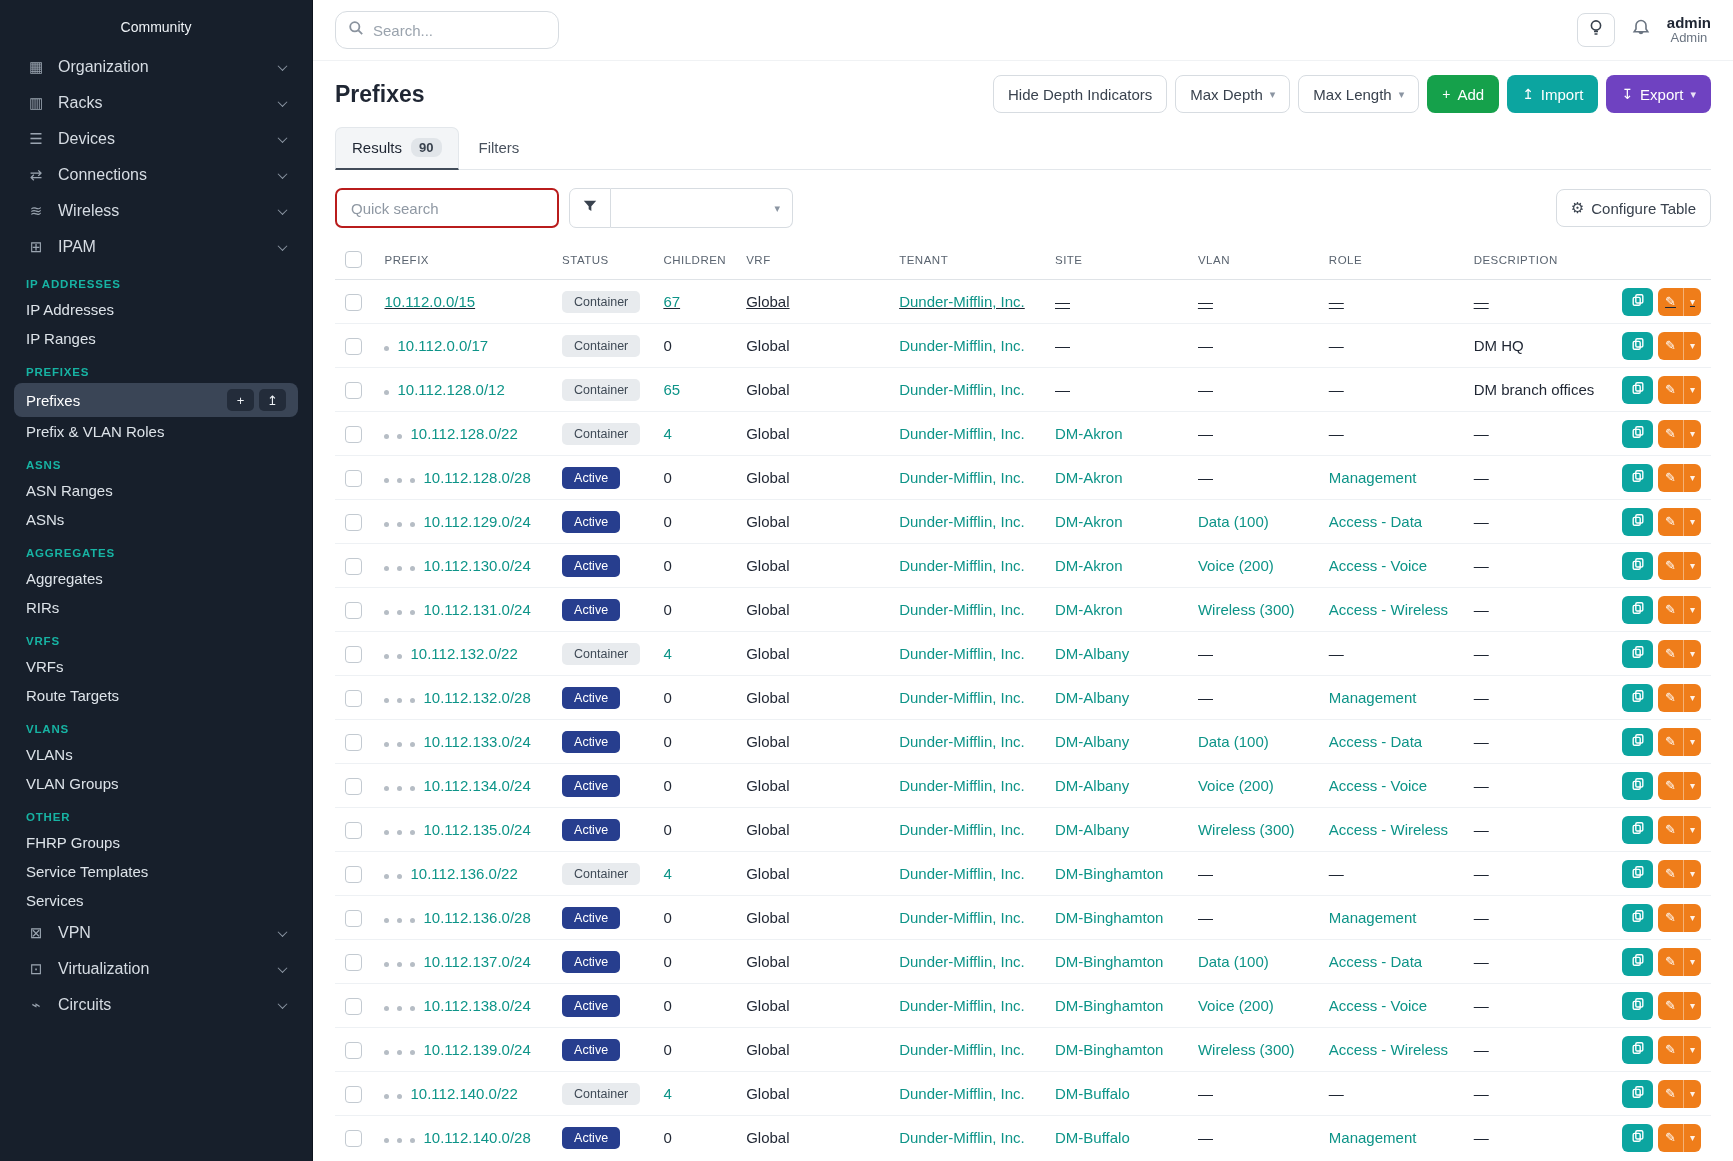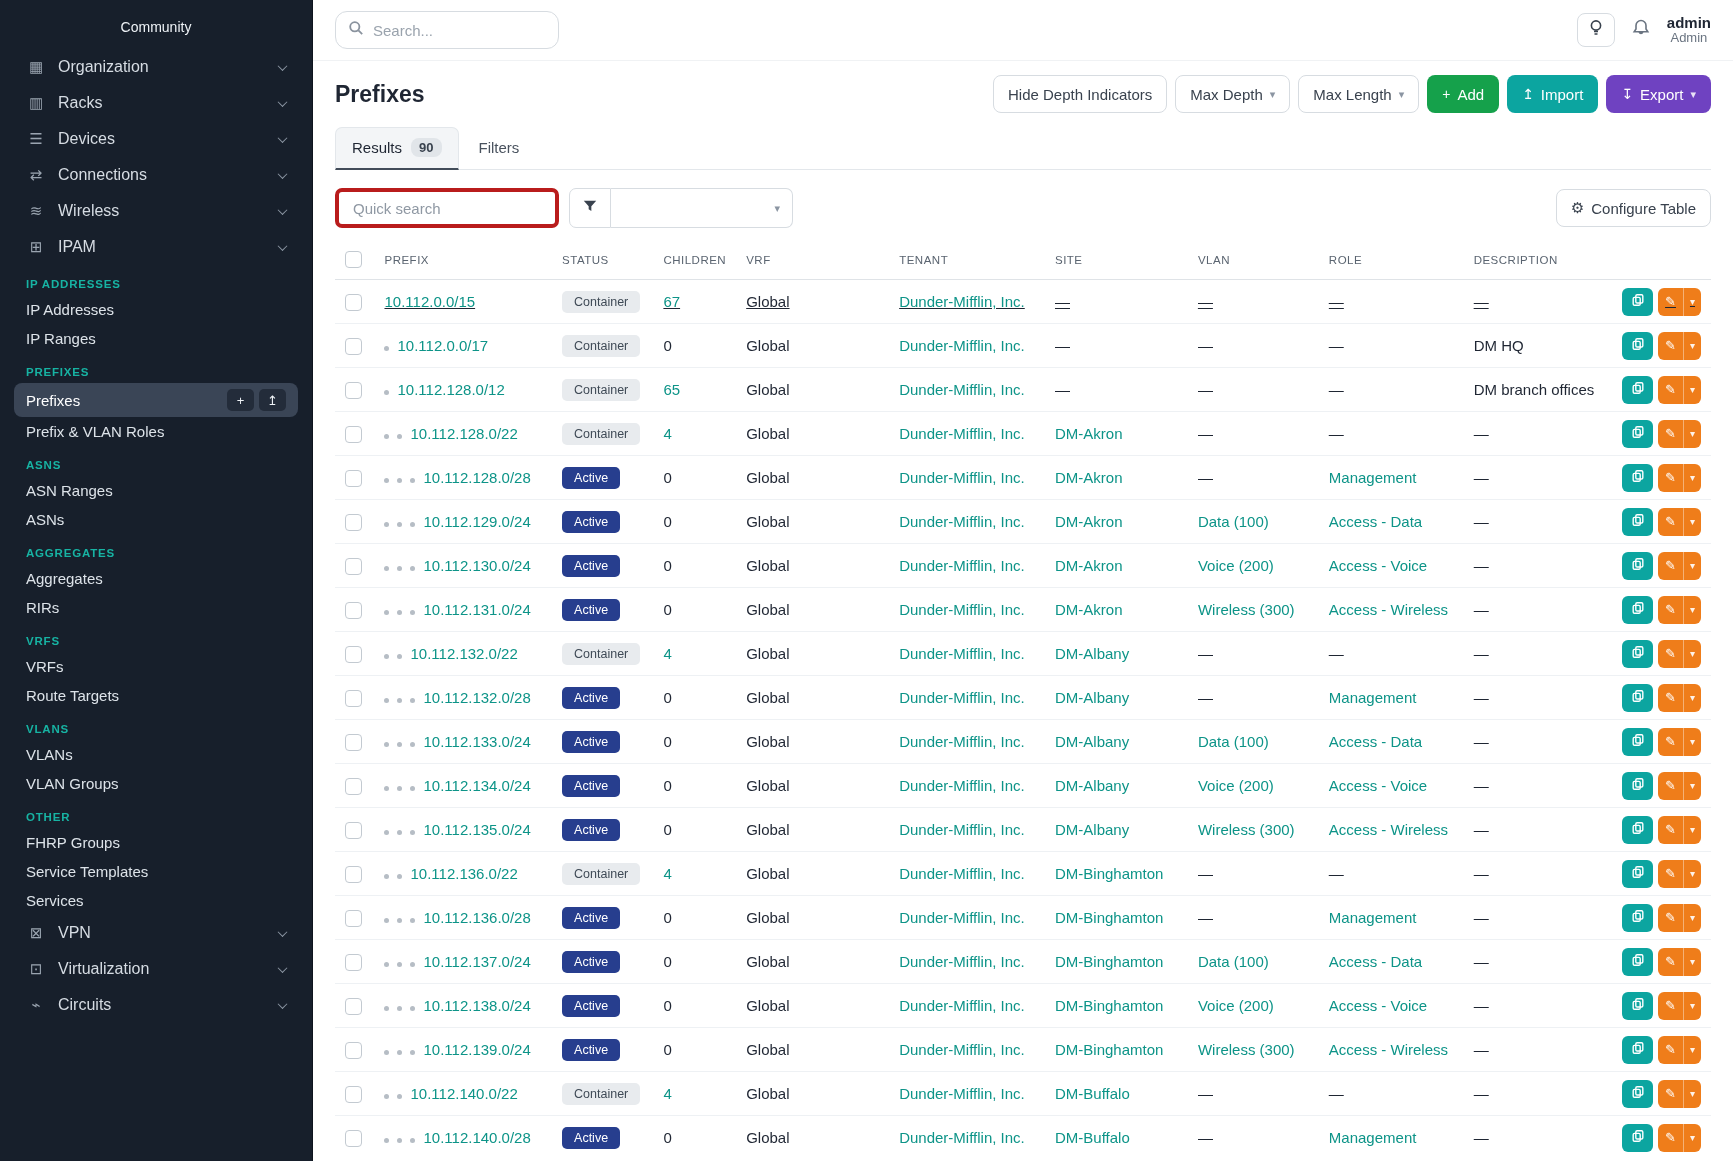--- a/index.html
+++ b/index.html
@@ -53,21 +53,21 @@
   .caret-glyph{font-size:11px;color:#8b95a2;}
   .btn-purple .caret-glyph,.btn-teal .caret-glyph,.btn-green .caret-glyph{color:rgba(255,255,255,.85);}
   .btn-ico{font-size:14px;}
 
   .tabs{display:flex;gap:4px;border-bottom:1px solid #e3e7eb;margin-top:14px;}
   .tab{padding:10px 16px 11px;font-size:15px;color:#49525e;display:flex;gap:9px;align-items:center;cursor:pointer;border-bottom:2px solid transparent;margin-bottom:-1px;}
   .tab.active{color:#1f2633;background:#f3f5f7;border:1px solid #e3e7eb;border-bottom:2px solid #424c59;border-radius:7px 7px 0 0;justify-content:space-between;}
   .badge-count{background:#e1e5e9;color:#39424e;border-radius:8px;padding:2px 8px;font-size:13px;font-weight:700;}
 
   .controls{display:flex;align-items:center;gap:10px;margin:18px 0 12px;}
-  .quick-search{width:224px;height:40px;border:4px solid #b91c1c;border-radius:7px;display:flex;align-items:center;padding:0 12px;background:#fff;}
+  .quick-search{width:224px;height:40px;border:2px solid #b91c1c;border-radius:7px;display:flex;align-items:center;padding:0 12px;background:#fff;}
   .quick-search input{border:0;outline:0;width:100%;font-size:15px;color:#39424e;background:transparent;font-family:"Liberation Sans",sans-serif;}
   .quick-search input::placeholder{color:#8f98a3;}
   .filter-btn{width:42px;height:40px;border:1px solid #d7dce1;border-left:none;border-radius:0 0 0 0;background:#fff;display:flex;align-items:center;justify-content:center;cursor:pointer;border-radius:0;}
   .ctl-join{display:flex;align-items:stretch;}
   .ctl-join .filter-btn{border-radius:7px 0 0 7px;border-left:1px solid #d7dce1;}
   .empty-select{width:182px;height:40px;border:1px solid #d7dce1;border-left:none;border-radius:0 7px 7px 0;background:#fff;display:flex;align-items:center;justify-content:flex-end;padding:0 12px;cursor:pointer;}
   .spacer{flex:1;}
   .gear{font-size:15px;color:#39424e;}
 
   

